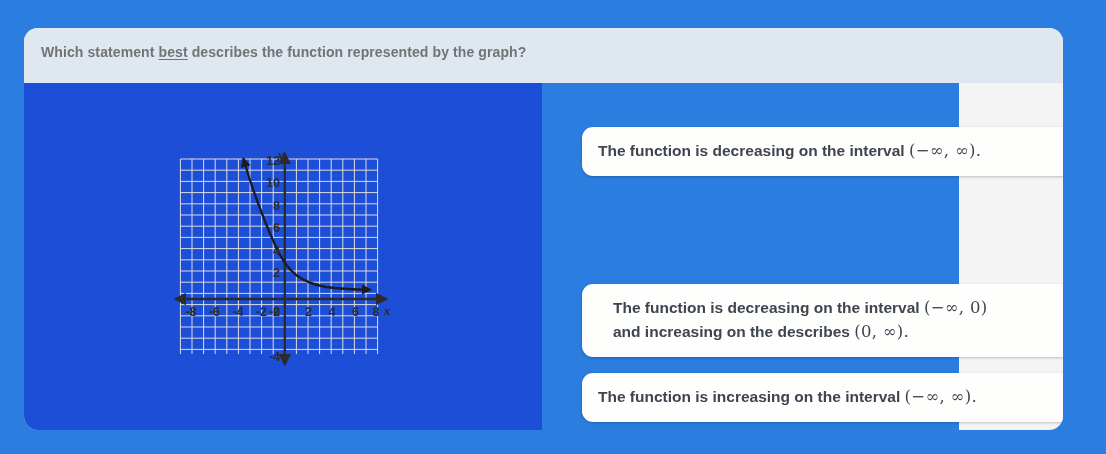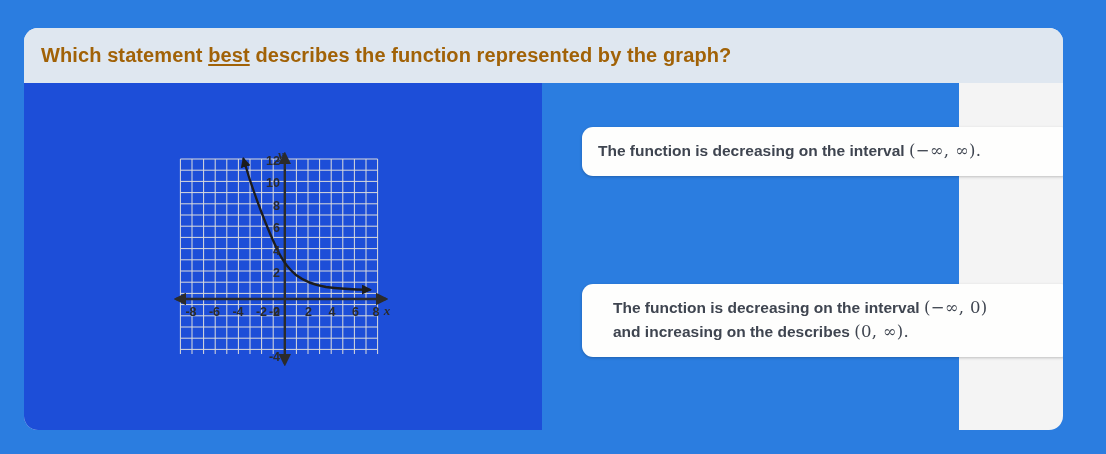--- a/index.html
+++ b/index.html
@@ -32,23 +32,23 @@
     left: 0;
     top: 0;
     width: 1039px;
     height: 55px;
     background: #dfe7f0;
   }
   .prompt-text {
     position: absolute;
     left: 17px;
     top: 16px;
-    font-size: 20px;
+    font-size: 14px;
     font-weight: 600;
-    color: #a16207;
+    color: #737373;
     letter-spacing: .1px;
     white-space: nowrap;
   }
   .prompt-text u {
     text-decoration: underline;
     text-underline-offset: 2px;
   }
 
   
   .graph-panel {
@@ -228,15 +228,18 @@
 
     <div class="option o1">
       <span>The function is decreasing on the interval </span><span class="mth">(−∞, ∞).</span>
     </div>
 
 
     <div class="option o3">
       <span>The function is decreasing on the interval </span><span class="mth">(−∞, 0)</span><br><span>and increasing on the describes </span><span class="mth">(0, ∞).</span>
     </div>
 
+    <div class="option o4">
+      <span>The function is increasing on the interval </span><span class="mth">(−∞, ∞).</span>
+    </div>
 
   </div>
 </div>
 
 </body></html>

